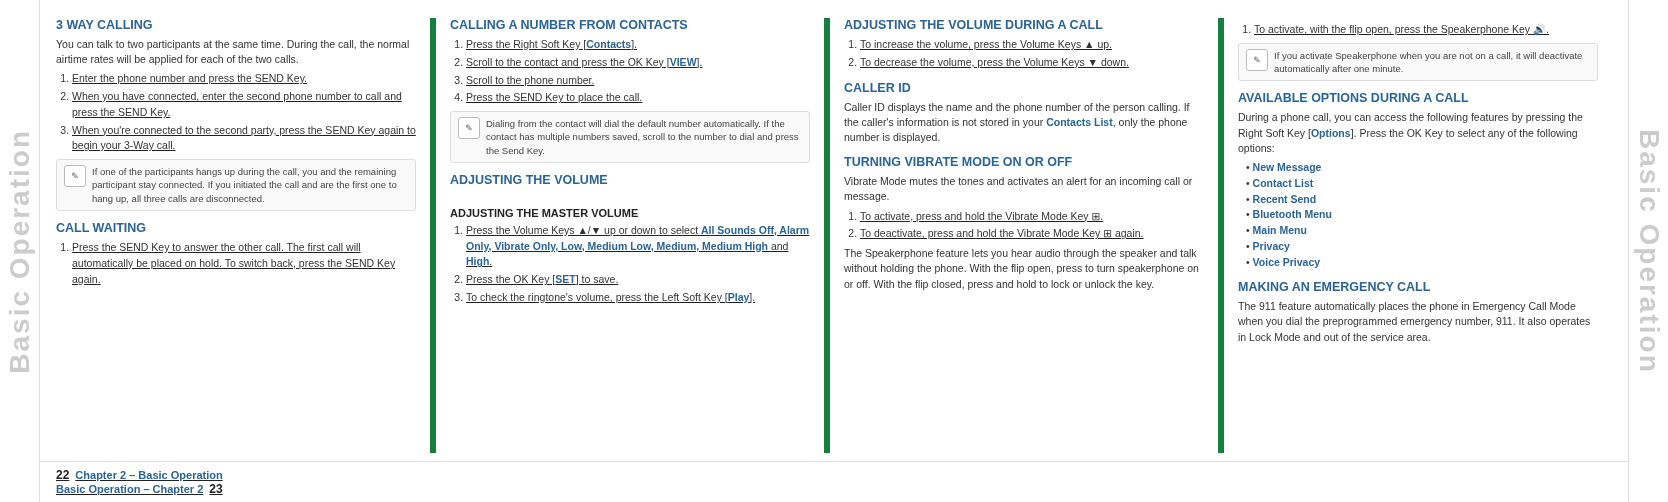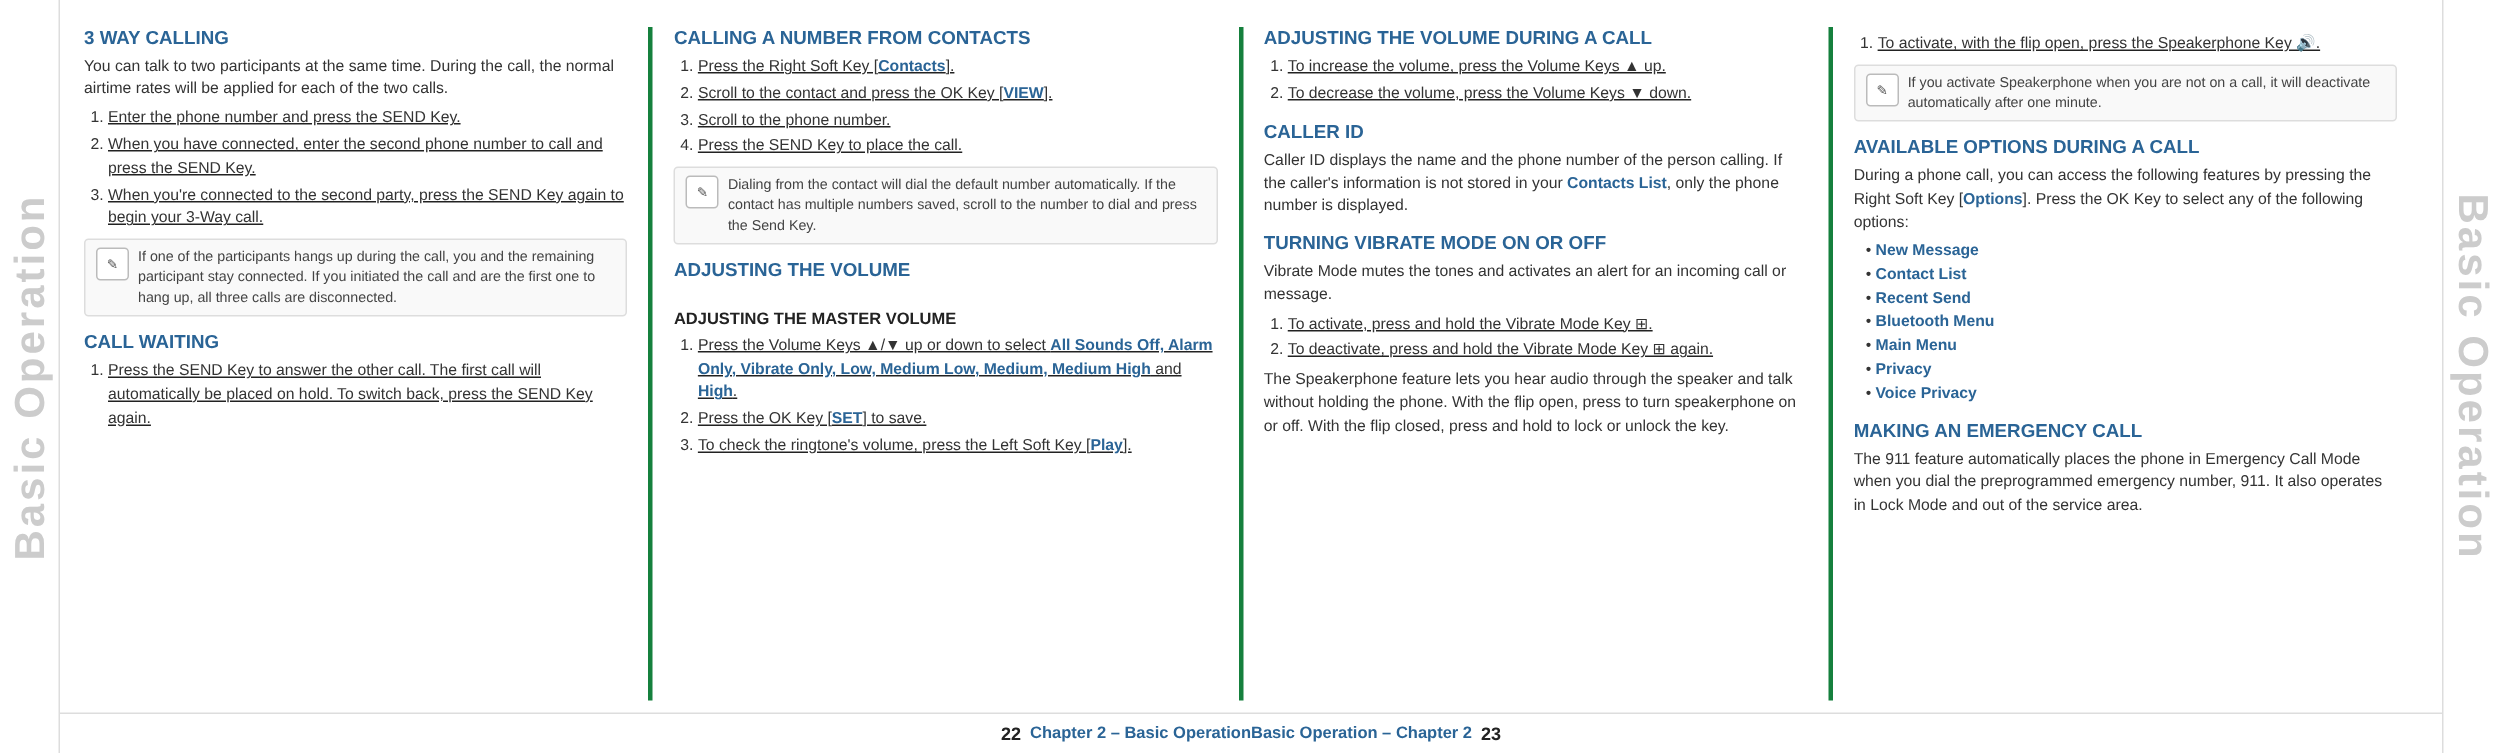--- a/index.html
+++ b/index.html
@@ -70,36 +70,37 @@
       display: flex;
       flex-direction: row;
       flex: 1;
       padding: 18px 16px 8px 16px;
       gap: 0;
     }
 
     .col {
       flex: 1;
       padding: 0 14px;
-      border-right: 3px solid #15803d;
+      border-right: 6px solid #15803d;
     }
     .col:last-child {
       border-right: none;
     }
     .col:first-child {
       padding-left: 0;
     }
 
     .footer-row {
       display: flex;
-      flex-direction: row;
-      justify-content: center;
+      flex-direction: column;
+      justify-content: space-between;
       padding: 6px 16px;
       border-top: 1px solid #ddd;
       font-size: 11px;
+      text-decoration: underline;
     }
 
     .footer-left {
       display: flex;
       align-items: center;
       gap: 6px;
     }
     .footer-right {
       display: flex;
       align-items: center;

